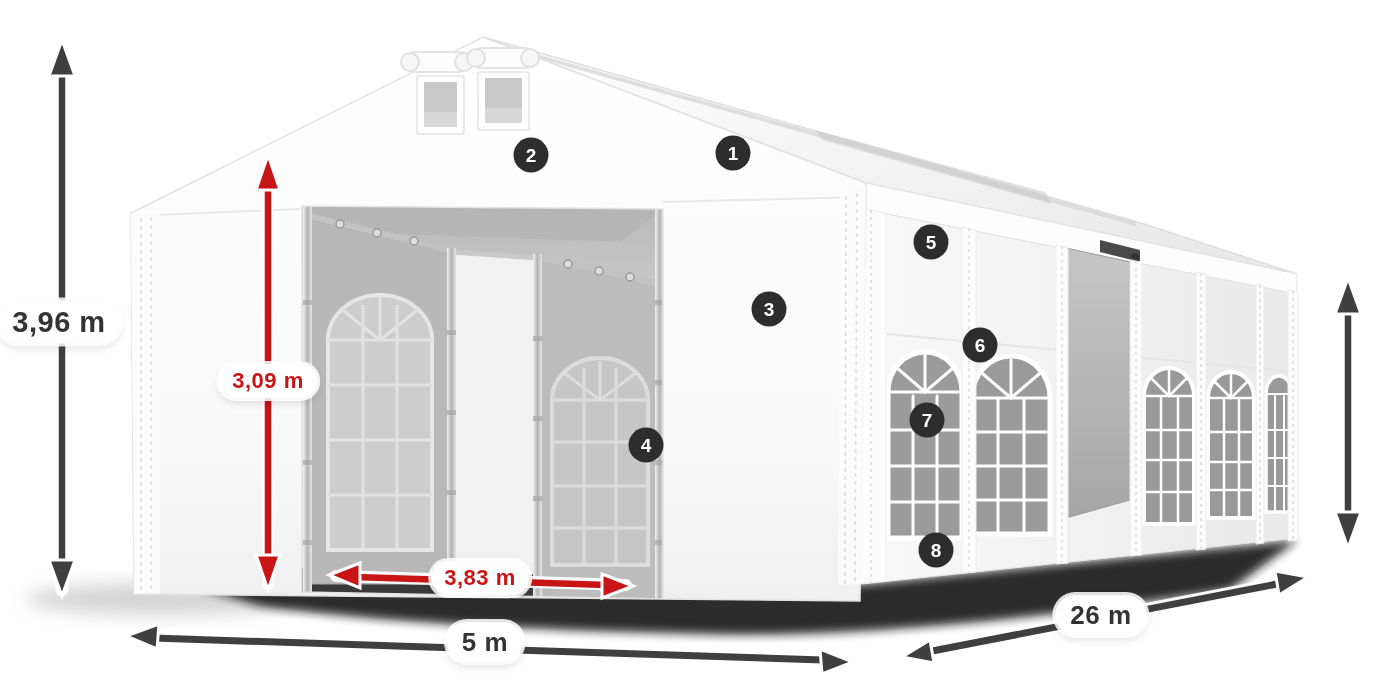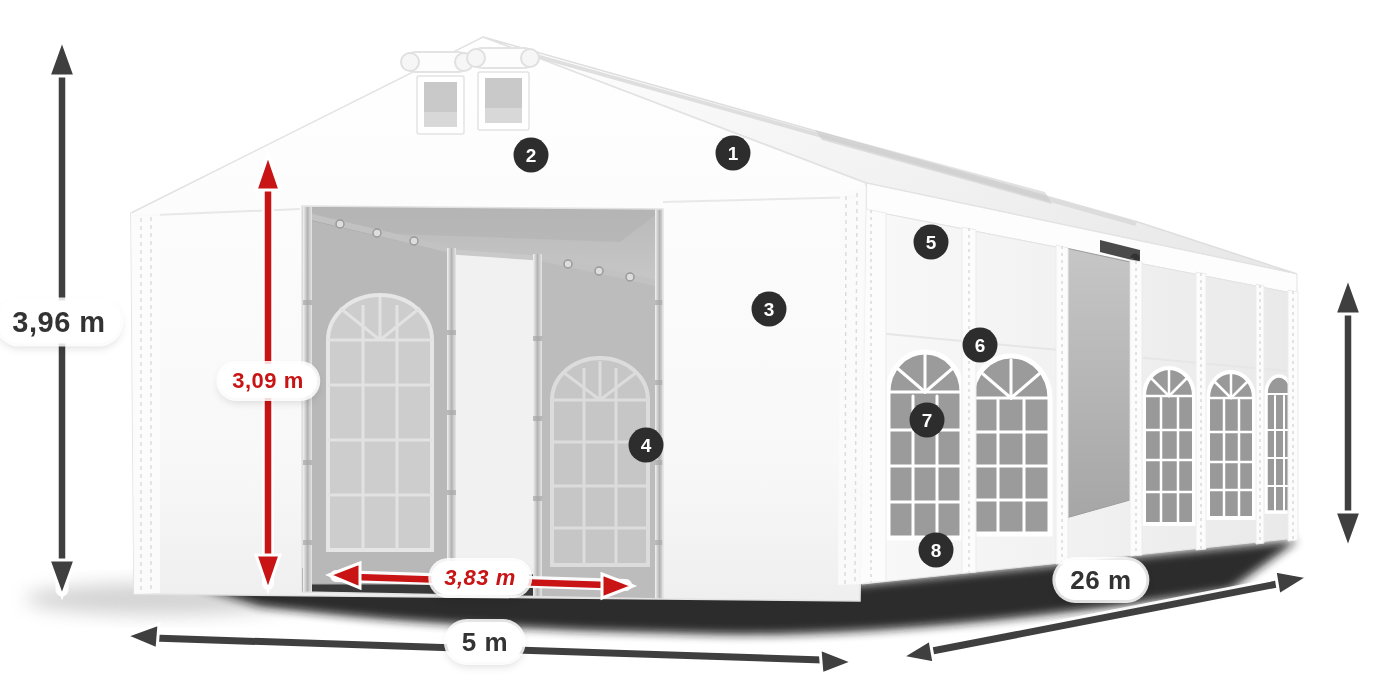--- a/index.html
+++ b/index.html
@@ -330,23 +330,23 @@
         <line x1="1348" y1="285" x2="1348" y2="542" stroke="#ffffff" stroke-width="12" opacity="0.95"></line>
         <line x1="1348" y1="308" x2="1348" y2="518" style="stroke:var(--c-dark,#3f3f3f)" stroke-width="6.5"></line>
         <polygon points="1348,278 1335,314 1361,314" style="fill:var(--c-dark,#3f3f3f)" stroke="#ffffff" stroke-width="3"></polygon>
         <polygon points="1348,548 1335,512 1361,512" style="fill:var(--c-dark,#3f3f3f)" stroke="#ffffff" stroke-width="3"></polygon>
       </g>
     </g>
   </svg>
 
   <div class="pill lg" style="left:59px;  top:322px;">3,96 m</div>
   <div class="pill red" style="left:268px; top:381px;">3,09 m</div>
-  <div class="pill red" style="left:480px; top:578px;font-style:italic;">3,83 m</div>
+  <div class="pill red" style="left:480px; top:578px;">3,83 m</div>
   <div class="pill md" style="left:485px; top:642px;">5 m</div>
-  <div class="pill md" style="left:1101px;top:580px;">26 m</div>
+  <div class="pill md" style="left:1101px;top:615px;">26 m</div>
 
   <div class="badge" style="left:733px; top:153px;">1</div>
   <div class="badge" style="left:531px; top:155px;">2</div>
   <div class="badge" style="left:769px; top:309px;">3</div>
   <div class="badge" style="left:646px; top:445px;">4</div>
   <div class="badge" style="left:931px; top:242px;">5</div>
   <div class="badge" style="left:980px; top:345px;">6</div>
   <div class="badge" style="left:927px; top:420px;">7</div>
   <div class="badge" style="left:936px; top:550px;">8</div>
 

